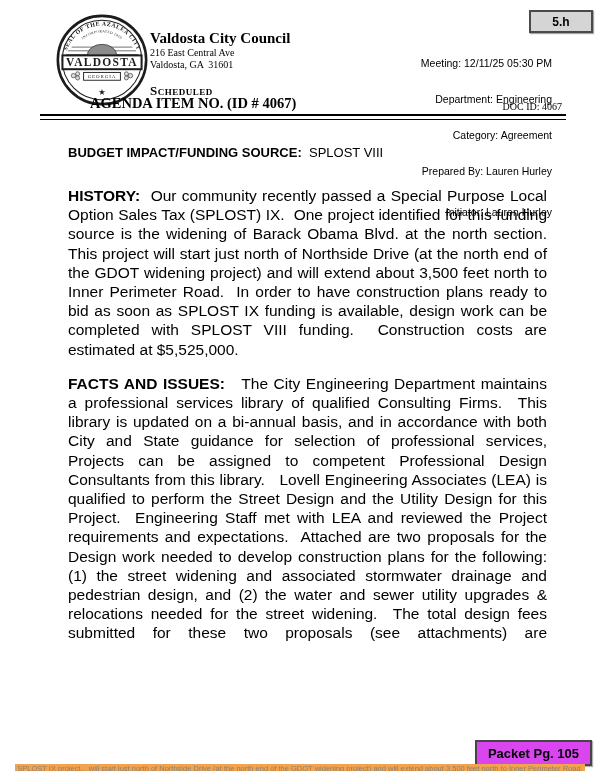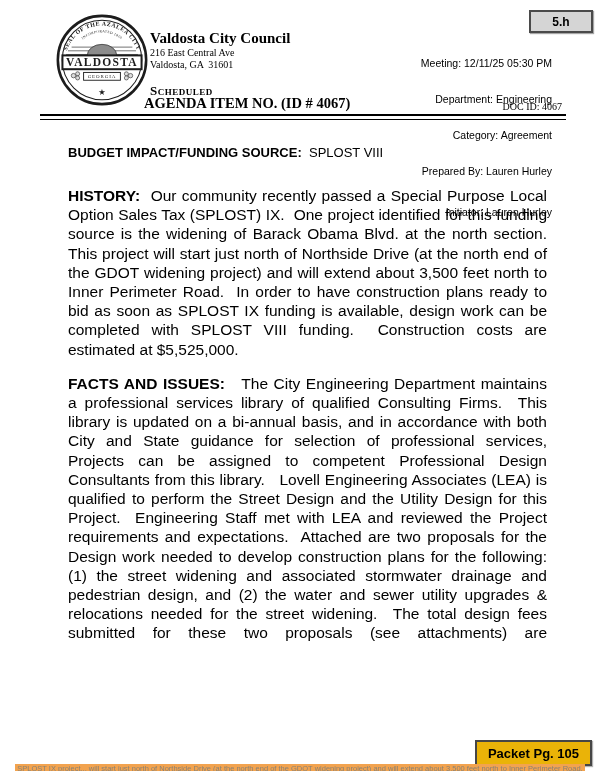--- a/index.html
+++ b/index.html
@@ -27,38 +27,38 @@
 
   
   .head-right{position:absolute;right:48px;top:33px;text-align:right;
               font-family:Liberation Sans, sans-serif;font-size:10.5px;line-height:12px;white-space:pre;}
   .head-right .initiator{margin-top:5px;}
 
   
   .agenda-row{position:absolute;left:40px;right:38px;top:92px;height:20px;
               display:flex;align-items:flex-end;justify-content:space-between;
               font-family:"Liberation Serif",serif;}
-  .agenda-row .agenda{margin-left:104px;font-size:14.5px;font-weight:bold;white-space:pre;}
+  .agenda-row .agenda{margin-left:50px;font-size:14.5px;font-weight:bold;white-space:pre;}
   .agenda-row .docid{font-size:10px;white-space:pre;}
   .rule{position:absolute;left:40px;width:526px;top:114px;height:3px;
         border-top:2px solid #000;border-bottom:1px solid #000;}
 
   
   .content{position:absolute;left:68px;top:124px;width:479px;}
   .content p{margin:0;}
   .title{font-size:15.5px;font-weight:bold;line-height:19px;text-align:justify;white-space:pre-wrap;}
   .budget{margin-top:21px !important;font-size:13px;white-space:pre;}
   .budget .b{font-weight:bold;}
   .para{font-size:15.5px;line-height:19.2px;text-align:justify;white-space:pre-wrap;}
   .para .b{font-weight:bold;}
   .history{margin-top:26px !important;}
   .facts{margin-top:15px !important;text-align-last:justify;}
 
   
-  .packet-box{position:absolute;right:8px;top:740px;background:#eab308;
+  .packet-box{position:absolute;right:8px;top:740px;background:#d946ef;
               border:2px solid #464646;box-shadow:1px 1px 1px rgba(0,0,0,.3);
               padding:2px 11px;z-index:2;}
   .packet-box span{font-size:13px;font-weight:bold;}
 
   
   .footer-line1,.footer-line2{position:absolute;left:0;right:0;text-align:center;z-index:3;}
   .footer-line1{top:757px;}
   .footer-line2{top:766px;}
   .hl{background:#F2A34F;color:#8A8274;font-size:7.5px;line-height:9px;padding:0 2px;white-space:pre;}
 </style>

